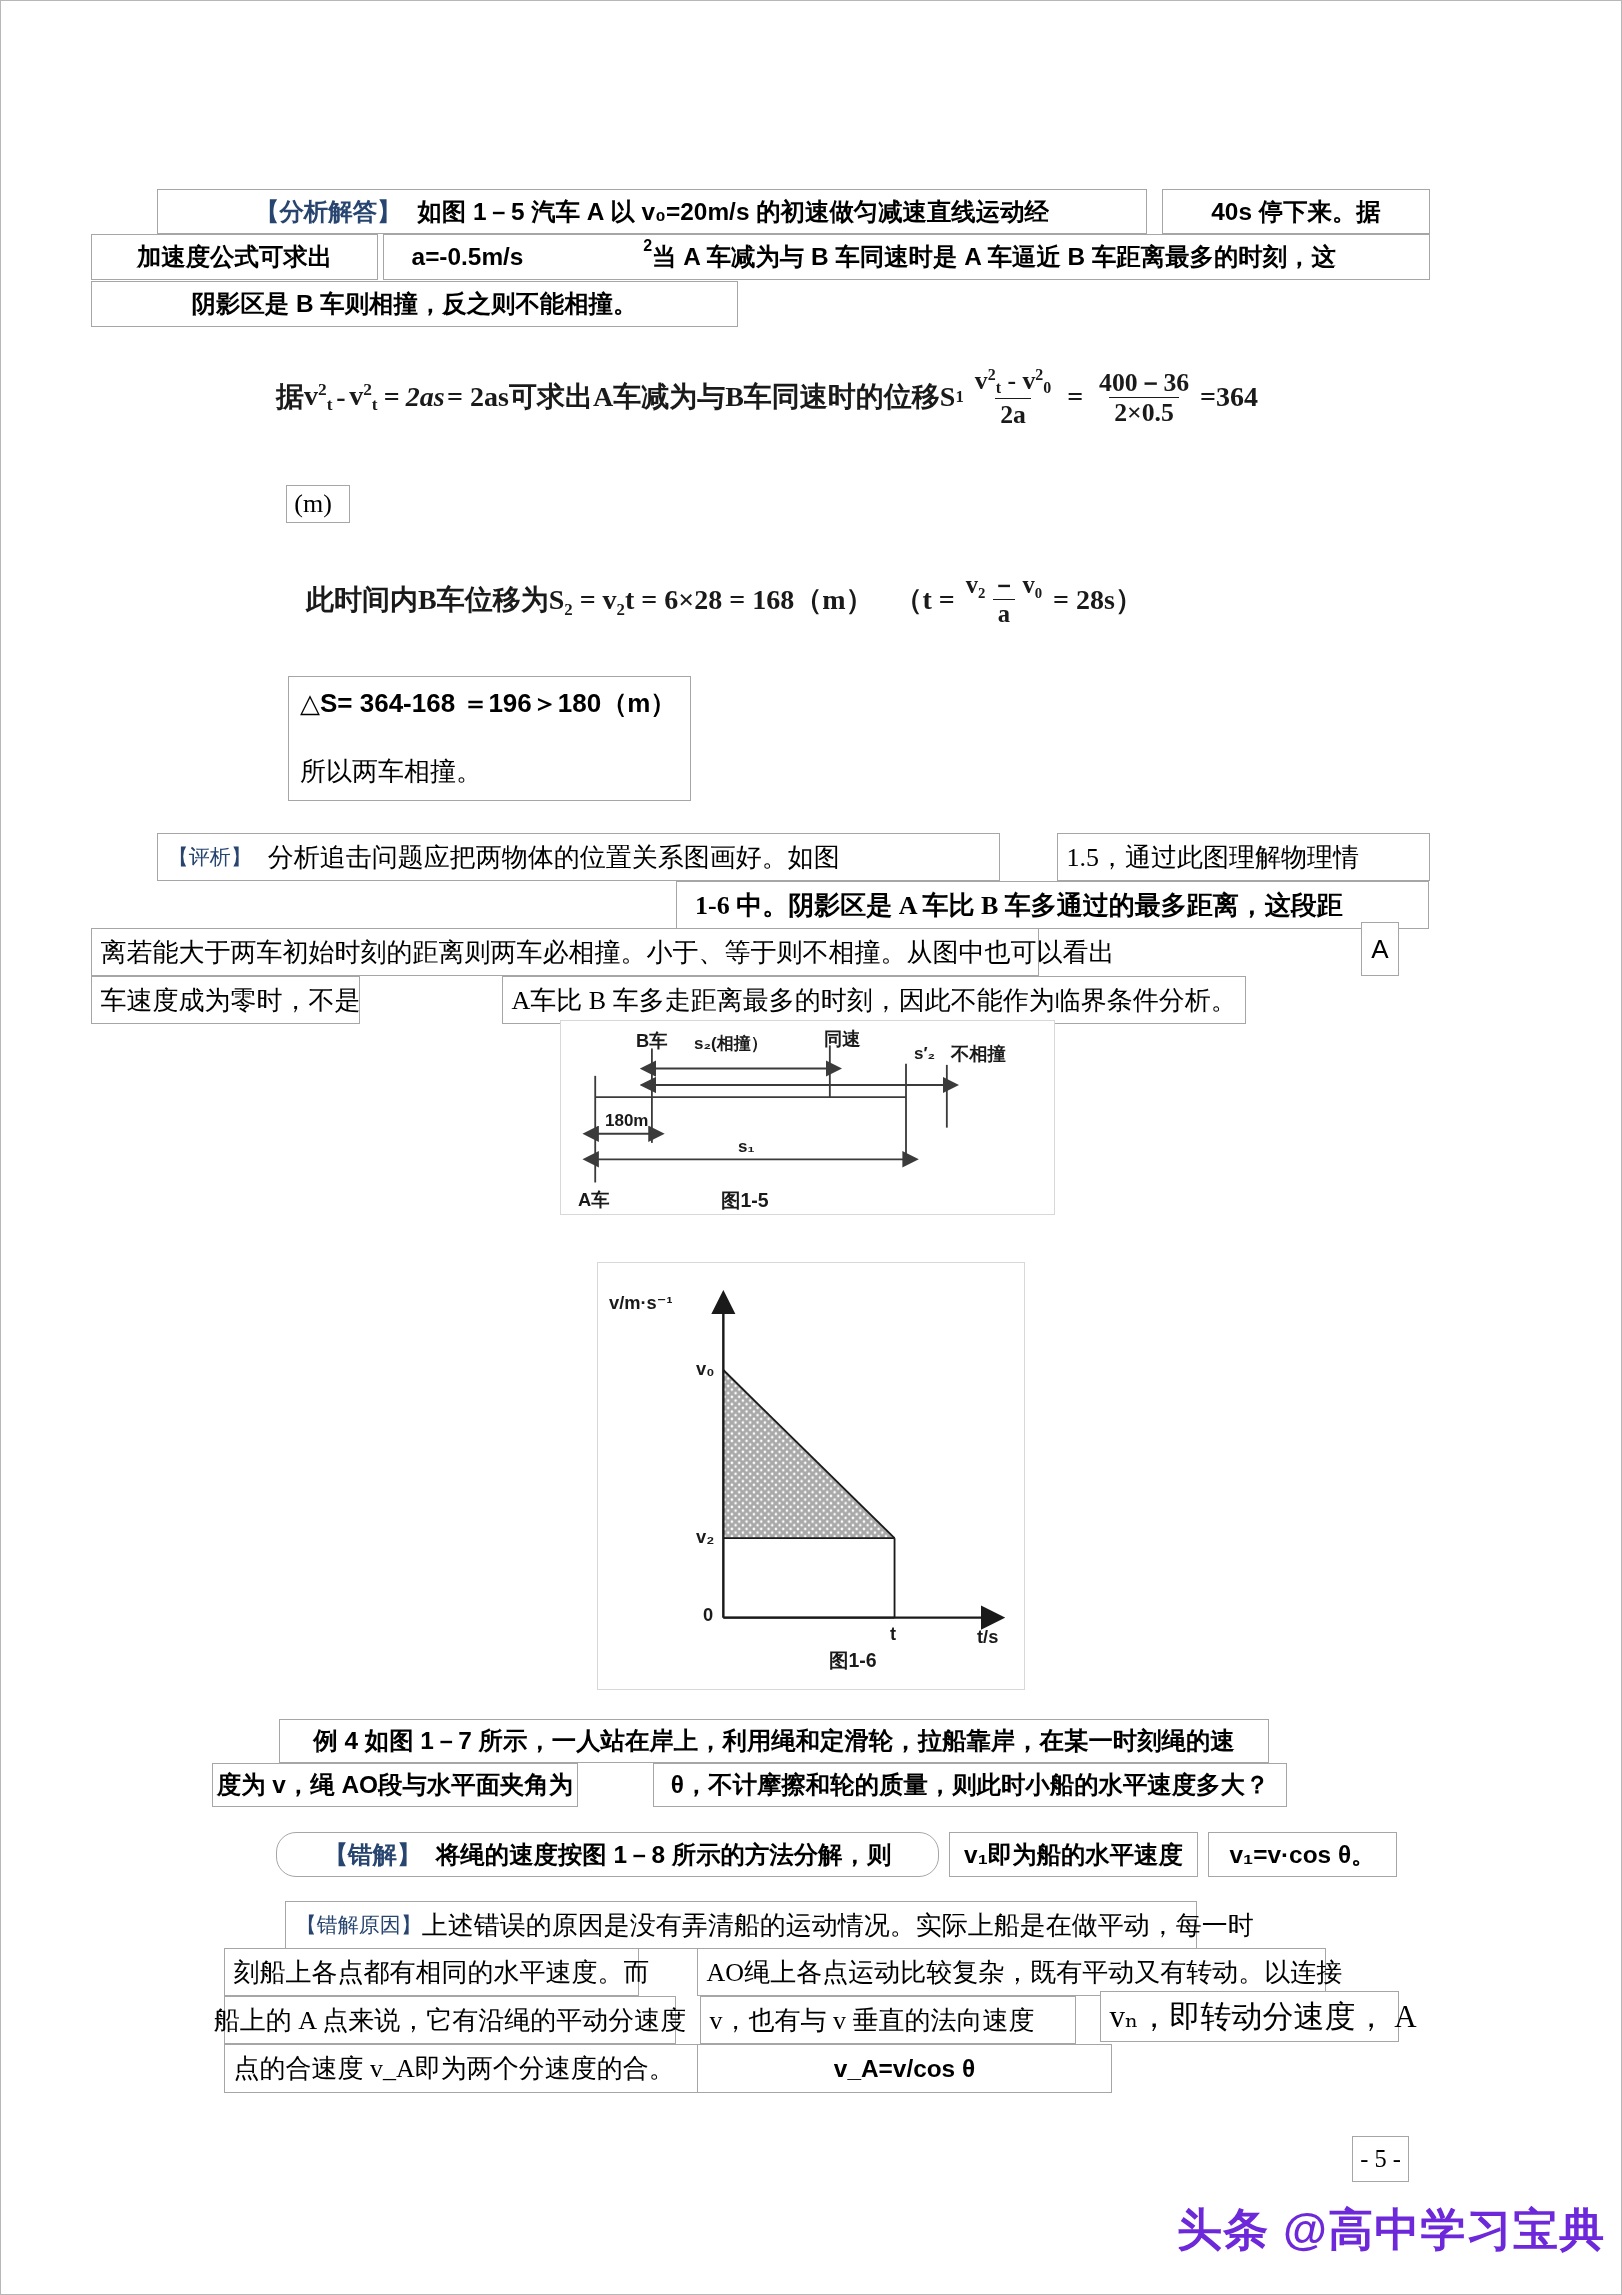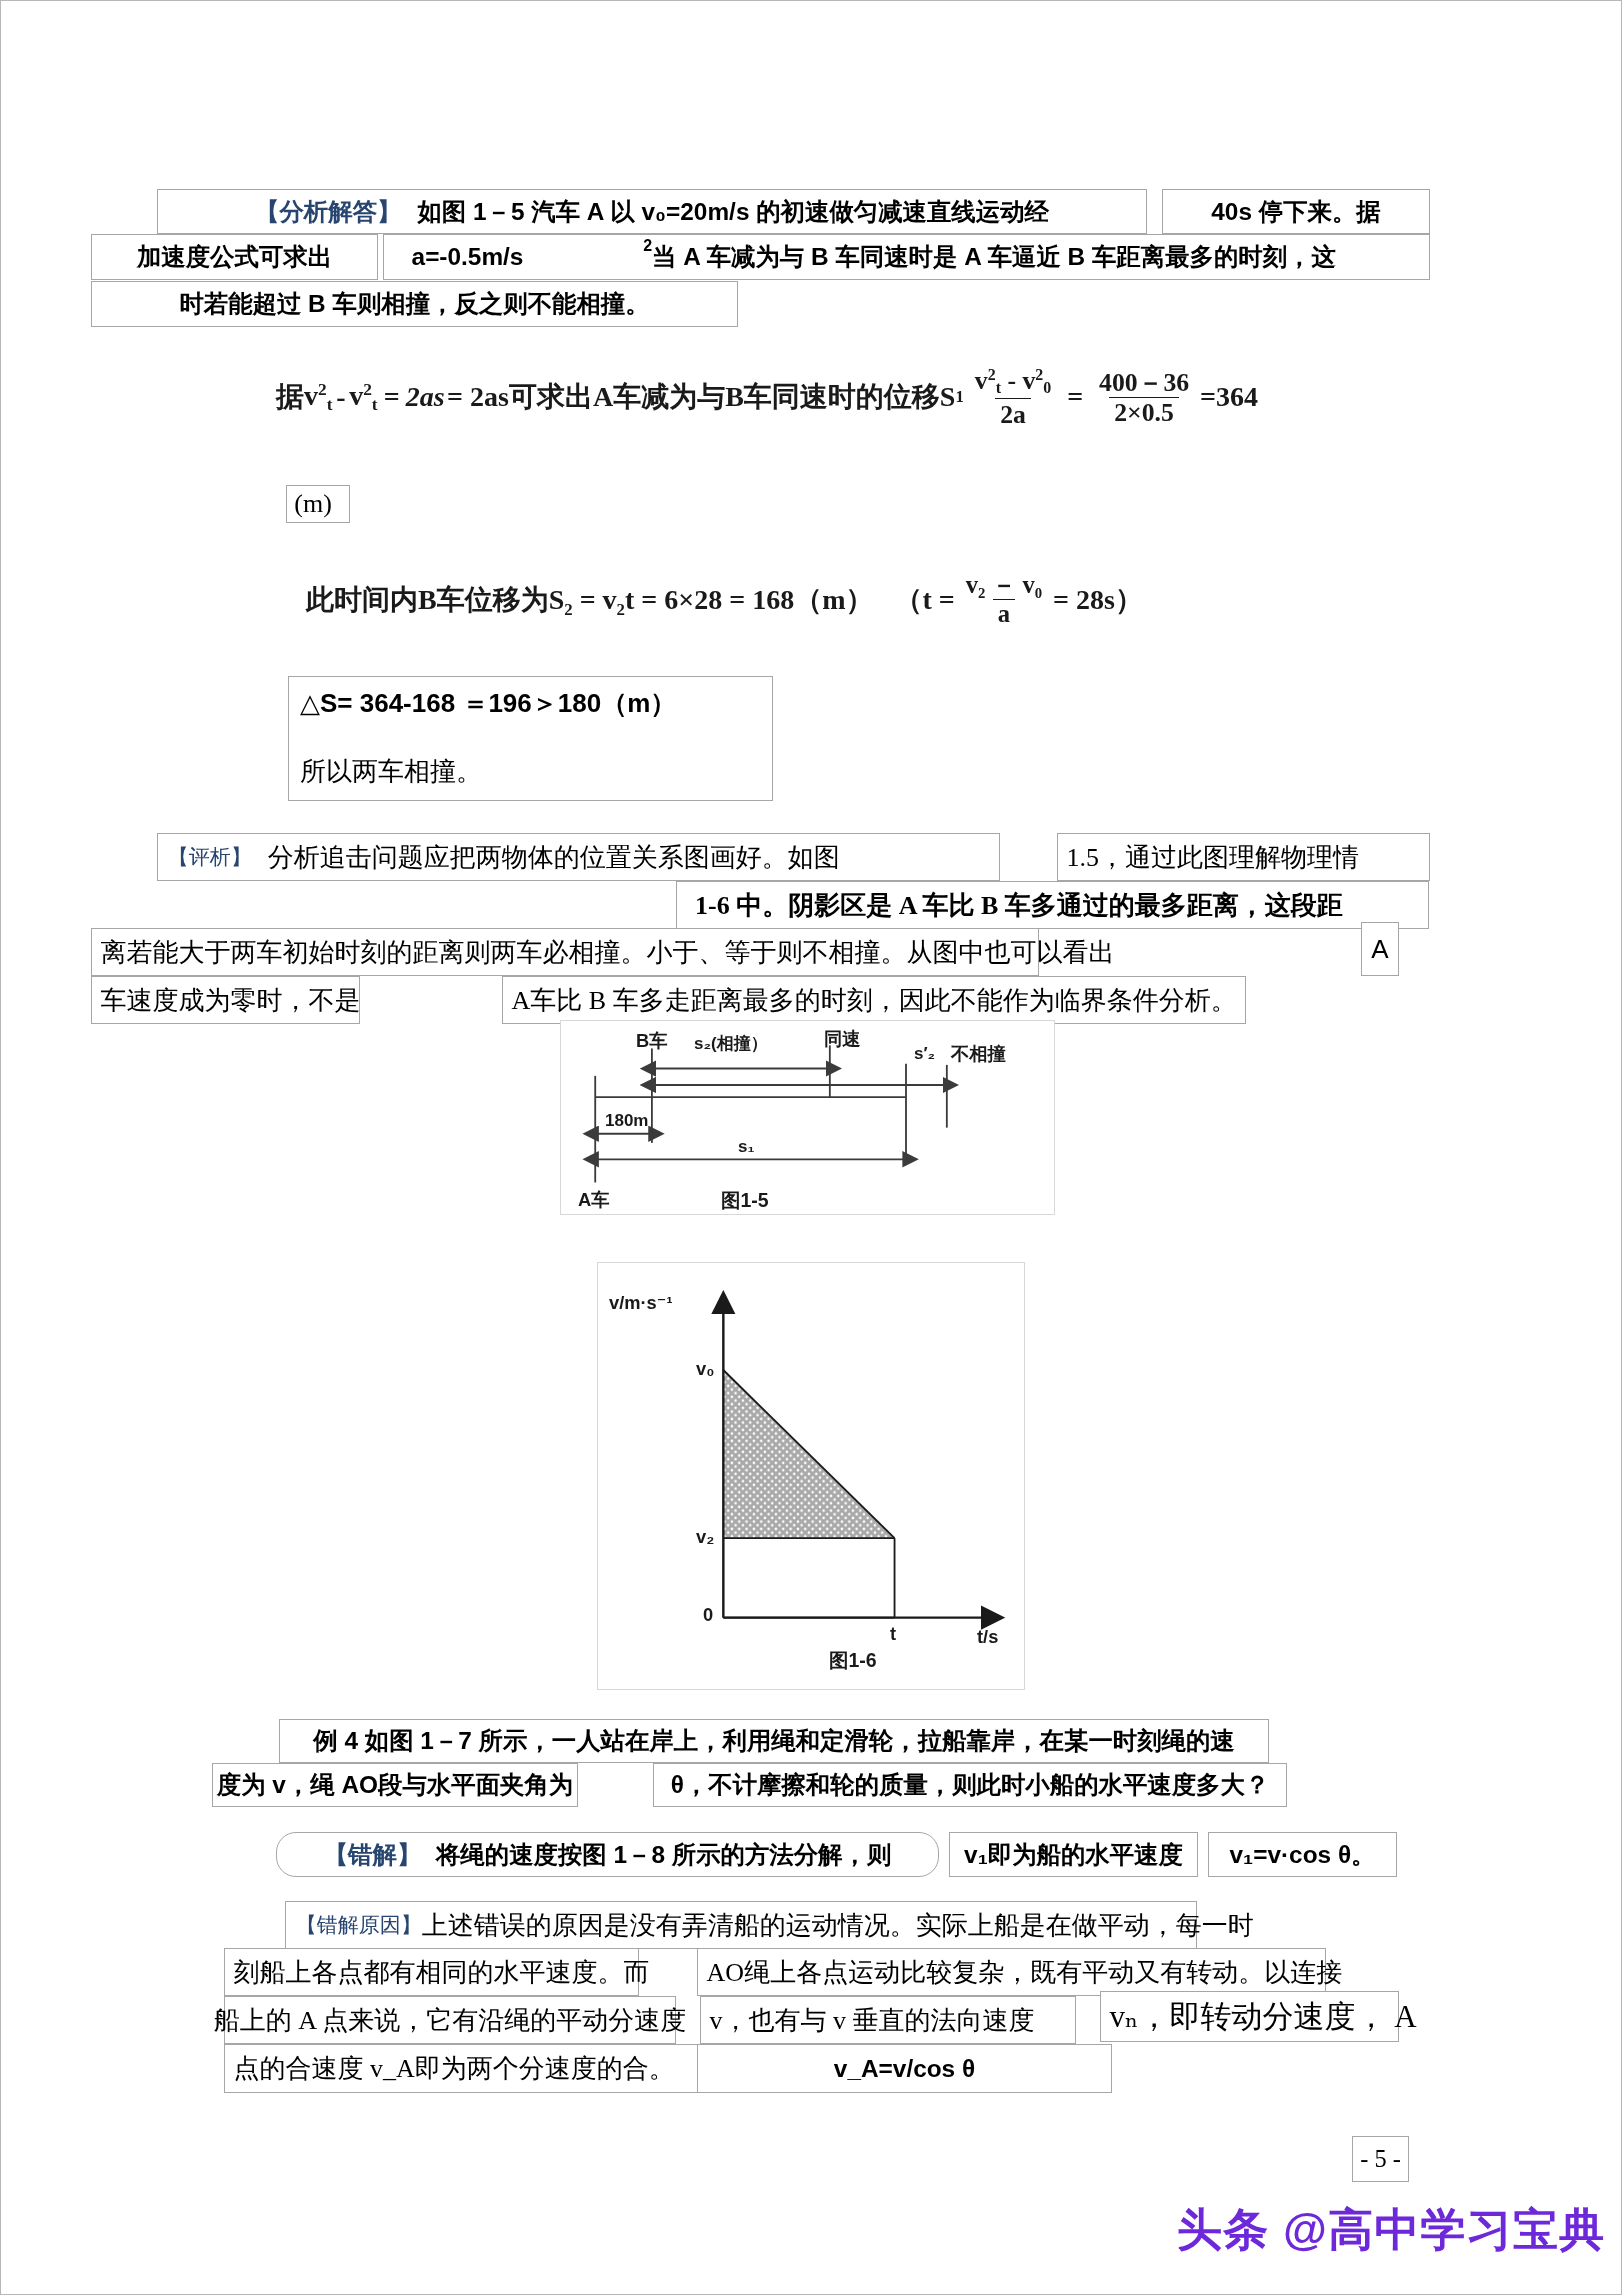--- a/index.html
+++ b/index.html
@@ -131,21 +131,21 @@
   <div class="obox sans" style="left:382px; top:233px; width:169px; height:46px; font-size:24.4px; padding:0 7.3px;">
     <span>a=-0.5m/s</span>
   </div>
 
   <div class="obox sans" style="left:549px; top:233px; width:880px; height:46px; font-size:24.4px; padding:0 6.1px; border-left:none;">
     <span style="font-size:16px; align-self:flex-start; margin-top:2.4px;">2</span>
     <span>当 A 车减为与 B 车同速时是 A 车逼近 B 车距离最多的时刻，这</span>
   </div>
 
   <div class="obox sans" style="left:90px; top:280px; width:647px; height:46px; font-size:24.4px; padding:0 8.6px;">
-    <span>时若能超过 B 车则相撞，反之则不能相撞。</span>
+    <span>阴影区是 B 车则相撞，反之则不能相撞。</span>
   </div>
 
   <div class="formula" style="left:275px; top:366px; font-size:28px; font-weight:bold;">
     <span>据</span>
       <span>v<sup>2</sup><sub>t</sub></span>
     <span style="margin:0 3.7px;">-</span>
     <span>v<sup>2</sup><sub>t</sub></span>
     <span style="margin:0 6.1px;">=</span>
     <span style="font-style:italic;">2as</span>
     <span style="margin-left:2.4px;">= 2as可求出A车减为与B车同速时的位移S</span>
@@ -170,21 +170,21 @@
     <span>此时间内B车位移为S₂ = v₂t = 6×28 = 168（m）</span>
     <span style="display:inline-block;width:21px"></span>
     <span>（t =</span>
     <span class="frac" style="font-size:0.88em;">
       <span class="num">v₂ － v₀</span>
       <span class="den">a</span>
     </span>
     <span>= 28s）</span>
   </div>
 
-  <div class="obox" style="left:287px; top:675px; width:485px; height:125px; display:block; padding:8.6px 11px;">
+  <div class="obox" style="left:287px; top:675px; width:403px; height:125px; display:block; padding:8.6px 11px;">
     <div style="font-family:'Liberation Sans','DejaVu Sans',sans-serif; font-size:26px; font-weight:bold;">△S= 364-168 ＝196＞180（m）</div>
     <div style="font-size:26px; margin-top:33px;">所以两车相撞。</div>
   </div>
 
   <div class="obox" style="left:156px; top:832px; width:843px; height:48px; font-size:26px; padding:0 9.8px;">
     <span class="tag" style="font-size:21px;">【评析】</span>
     <span style="display:inline-block;width:16px"></span>
     <span>分析追击问题应把两物体的位置关系图画好。如图</span>
   </div>
 

